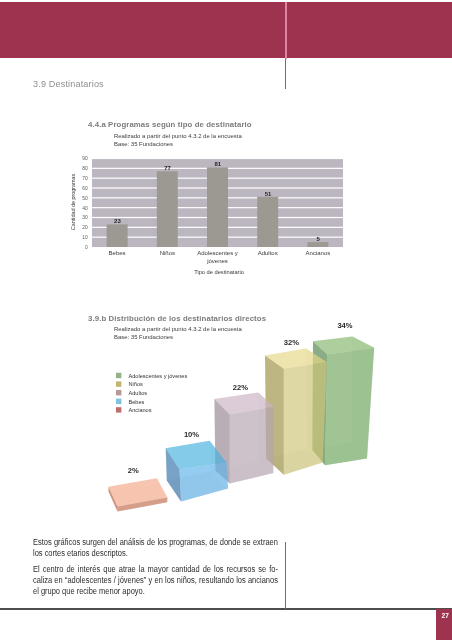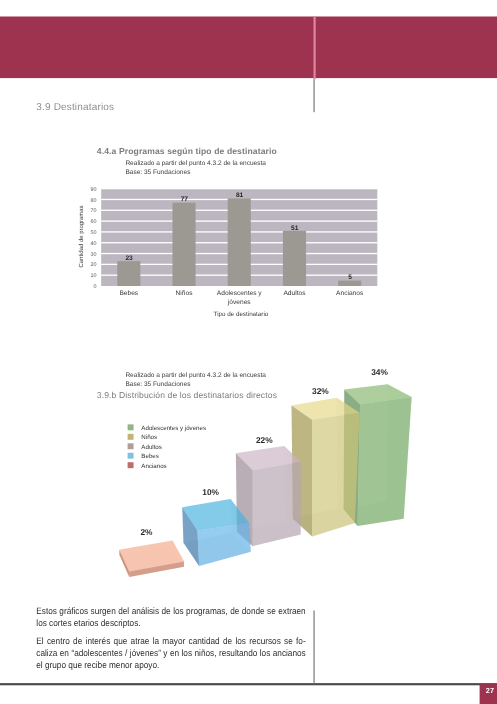--- a/index.html
+++ b/index.html
@@ -1,31 +1,31 @@
 <!DOCTYPE html>
 <html><head>
 <meta charset="utf-8">
 <style>
   html,body{margin:0;padding:0;}
   body{width:452px;height:640px;background:#fff;font-family:"Liberation Sans",sans-serif;overflow:hidden;position:relative;
        -webkit-font-smoothing:antialiased;}
-  .page{position:absolute;left:0;top:15px;width:452px;height:524px;}
+  .page{position:absolute;left:0;top:2px;width:452px;height:524px;}
   .topband{position:absolute;left:0;top:0;width:452px;height:56px;background:#9E3350;}
   .topband-split{position:absolute;left:284.8px;top:0;width:1.8px;height:56.6px;background:#DE85A3;}
   .vline-top{position:absolute;left:285.4px;top:56.6px;width:1px;height:30.8px;background:#6e6e6e;}
   .section-title{position:absolute;left:33px;top:76.5px;font-size:9.1px;color:#8f8f8f;letter-spacing:.15px;}
 
   
   .chart1{position:absolute;left:0;top:0;}
   .c1-title{position:absolute;left:88px;top:118px;font-size:7.8px;font-weight:bold;color:#7c7c7c;letter-spacing:.1px;}
   .c1-sub1{position:absolute;left:114px;top:130.5px;font-size:5.95px;color:#3c3c3c;}
   .c1-sub2{position:absolute;left:114px;top:138.5px;font-size:5.95px;color:#3c3c3c;}
 
   
-  .c2-title{position:absolute;left:88px;top:312px;font-size:7.8px;font-weight:normal;color:#7c7c7c;letter-spacing:.1px;margin-top:28px;}
+  .c2-title{position:absolute;left:88px;top:312px;font-size:7.8px;font-weight:bold;color:#7c7c7c;letter-spacing:.1px;}
   .c2-sub1{position:absolute;left:114px;top:324px;font-size:5.95px;color:#3c3c3c;}
   .c2-sub2{position:absolute;left:114px;top:332px;font-size:5.95px;color:#3c3c3c;}
 
   .bodytext{position:absolute;left:33px;top:535px;width:274.3px;font-size:8.4px;line-height:10.9px;color:#2b2b2b;
             transform:scaleX(0.8928);transform-origin:0 0;}
   .bodytext p{margin:0 0 5.6px 0;}
   .bodytext .ln{display:block;white-space:nowrap;}
   .bodytext .ln.jt{display:block;text-align:justify;text-align-last:justify;white-space:normal;}
   .bottom-rule{position:absolute;left:0;top:606.4px;width:452px;height:1.4px;background:#4d4d4d;}
   .vline-bottom{position:absolute;left:285.4px;top:540px;width:1px;height:66.6px;background:#6e6e6e;}

